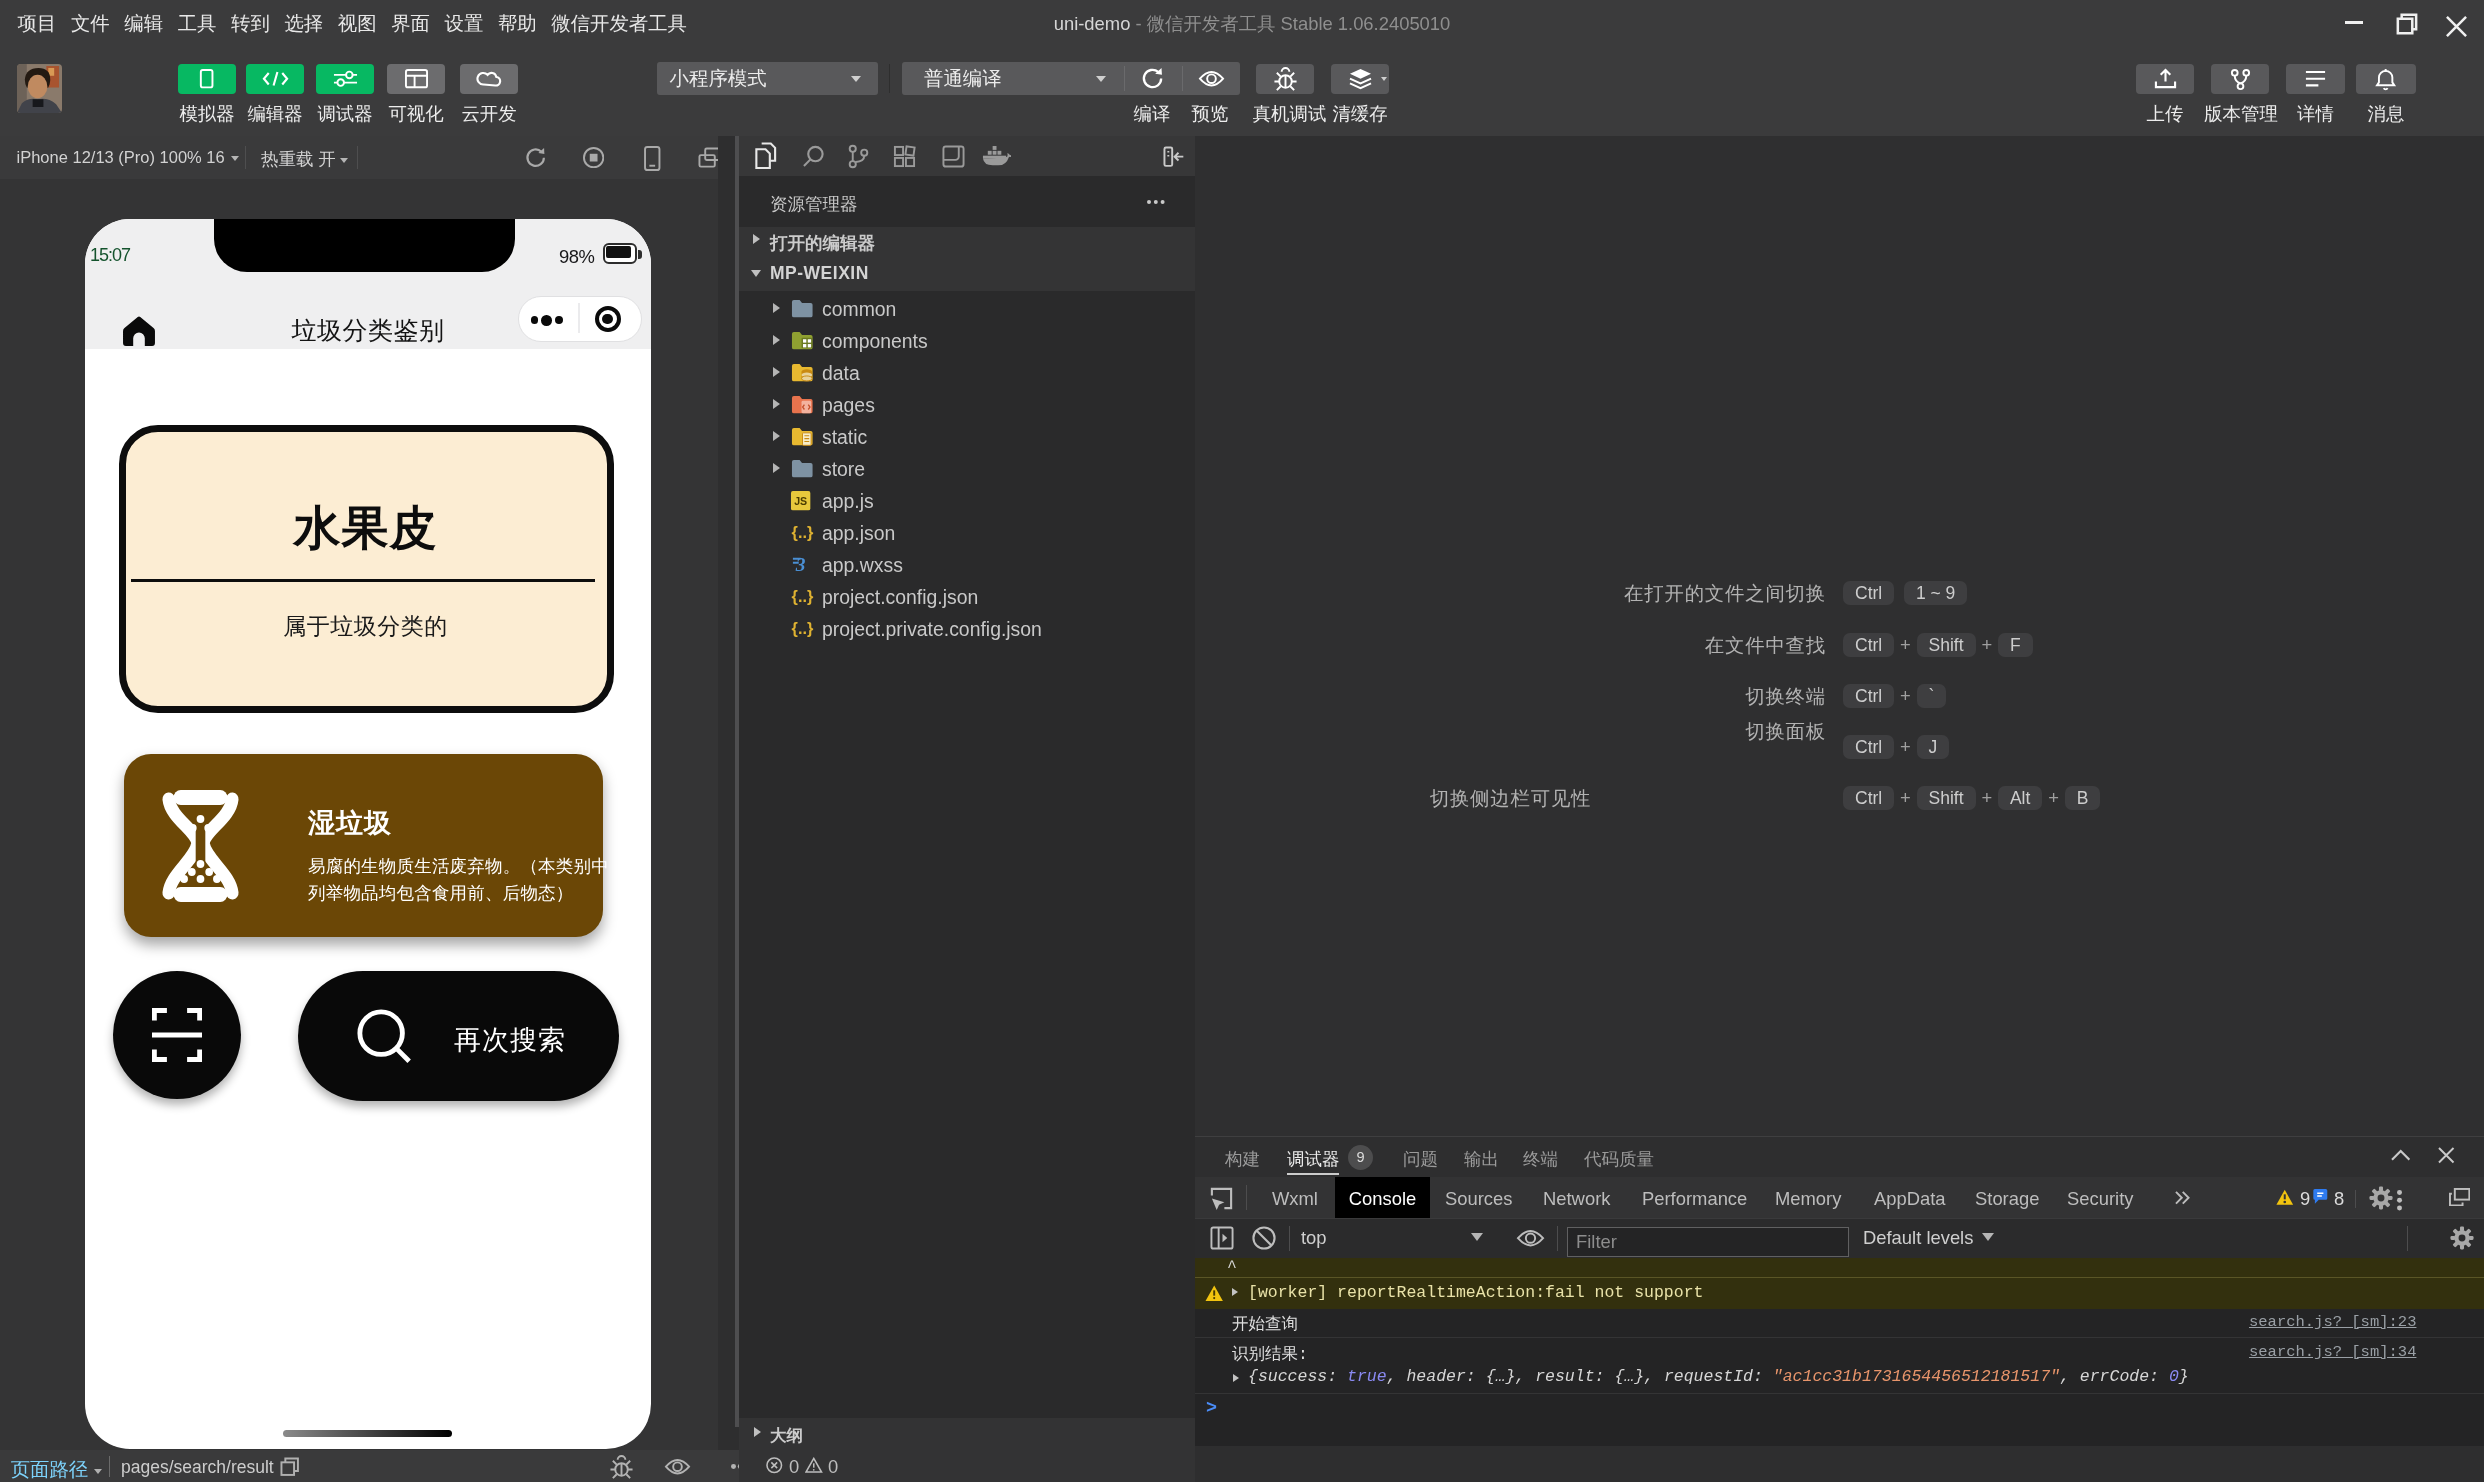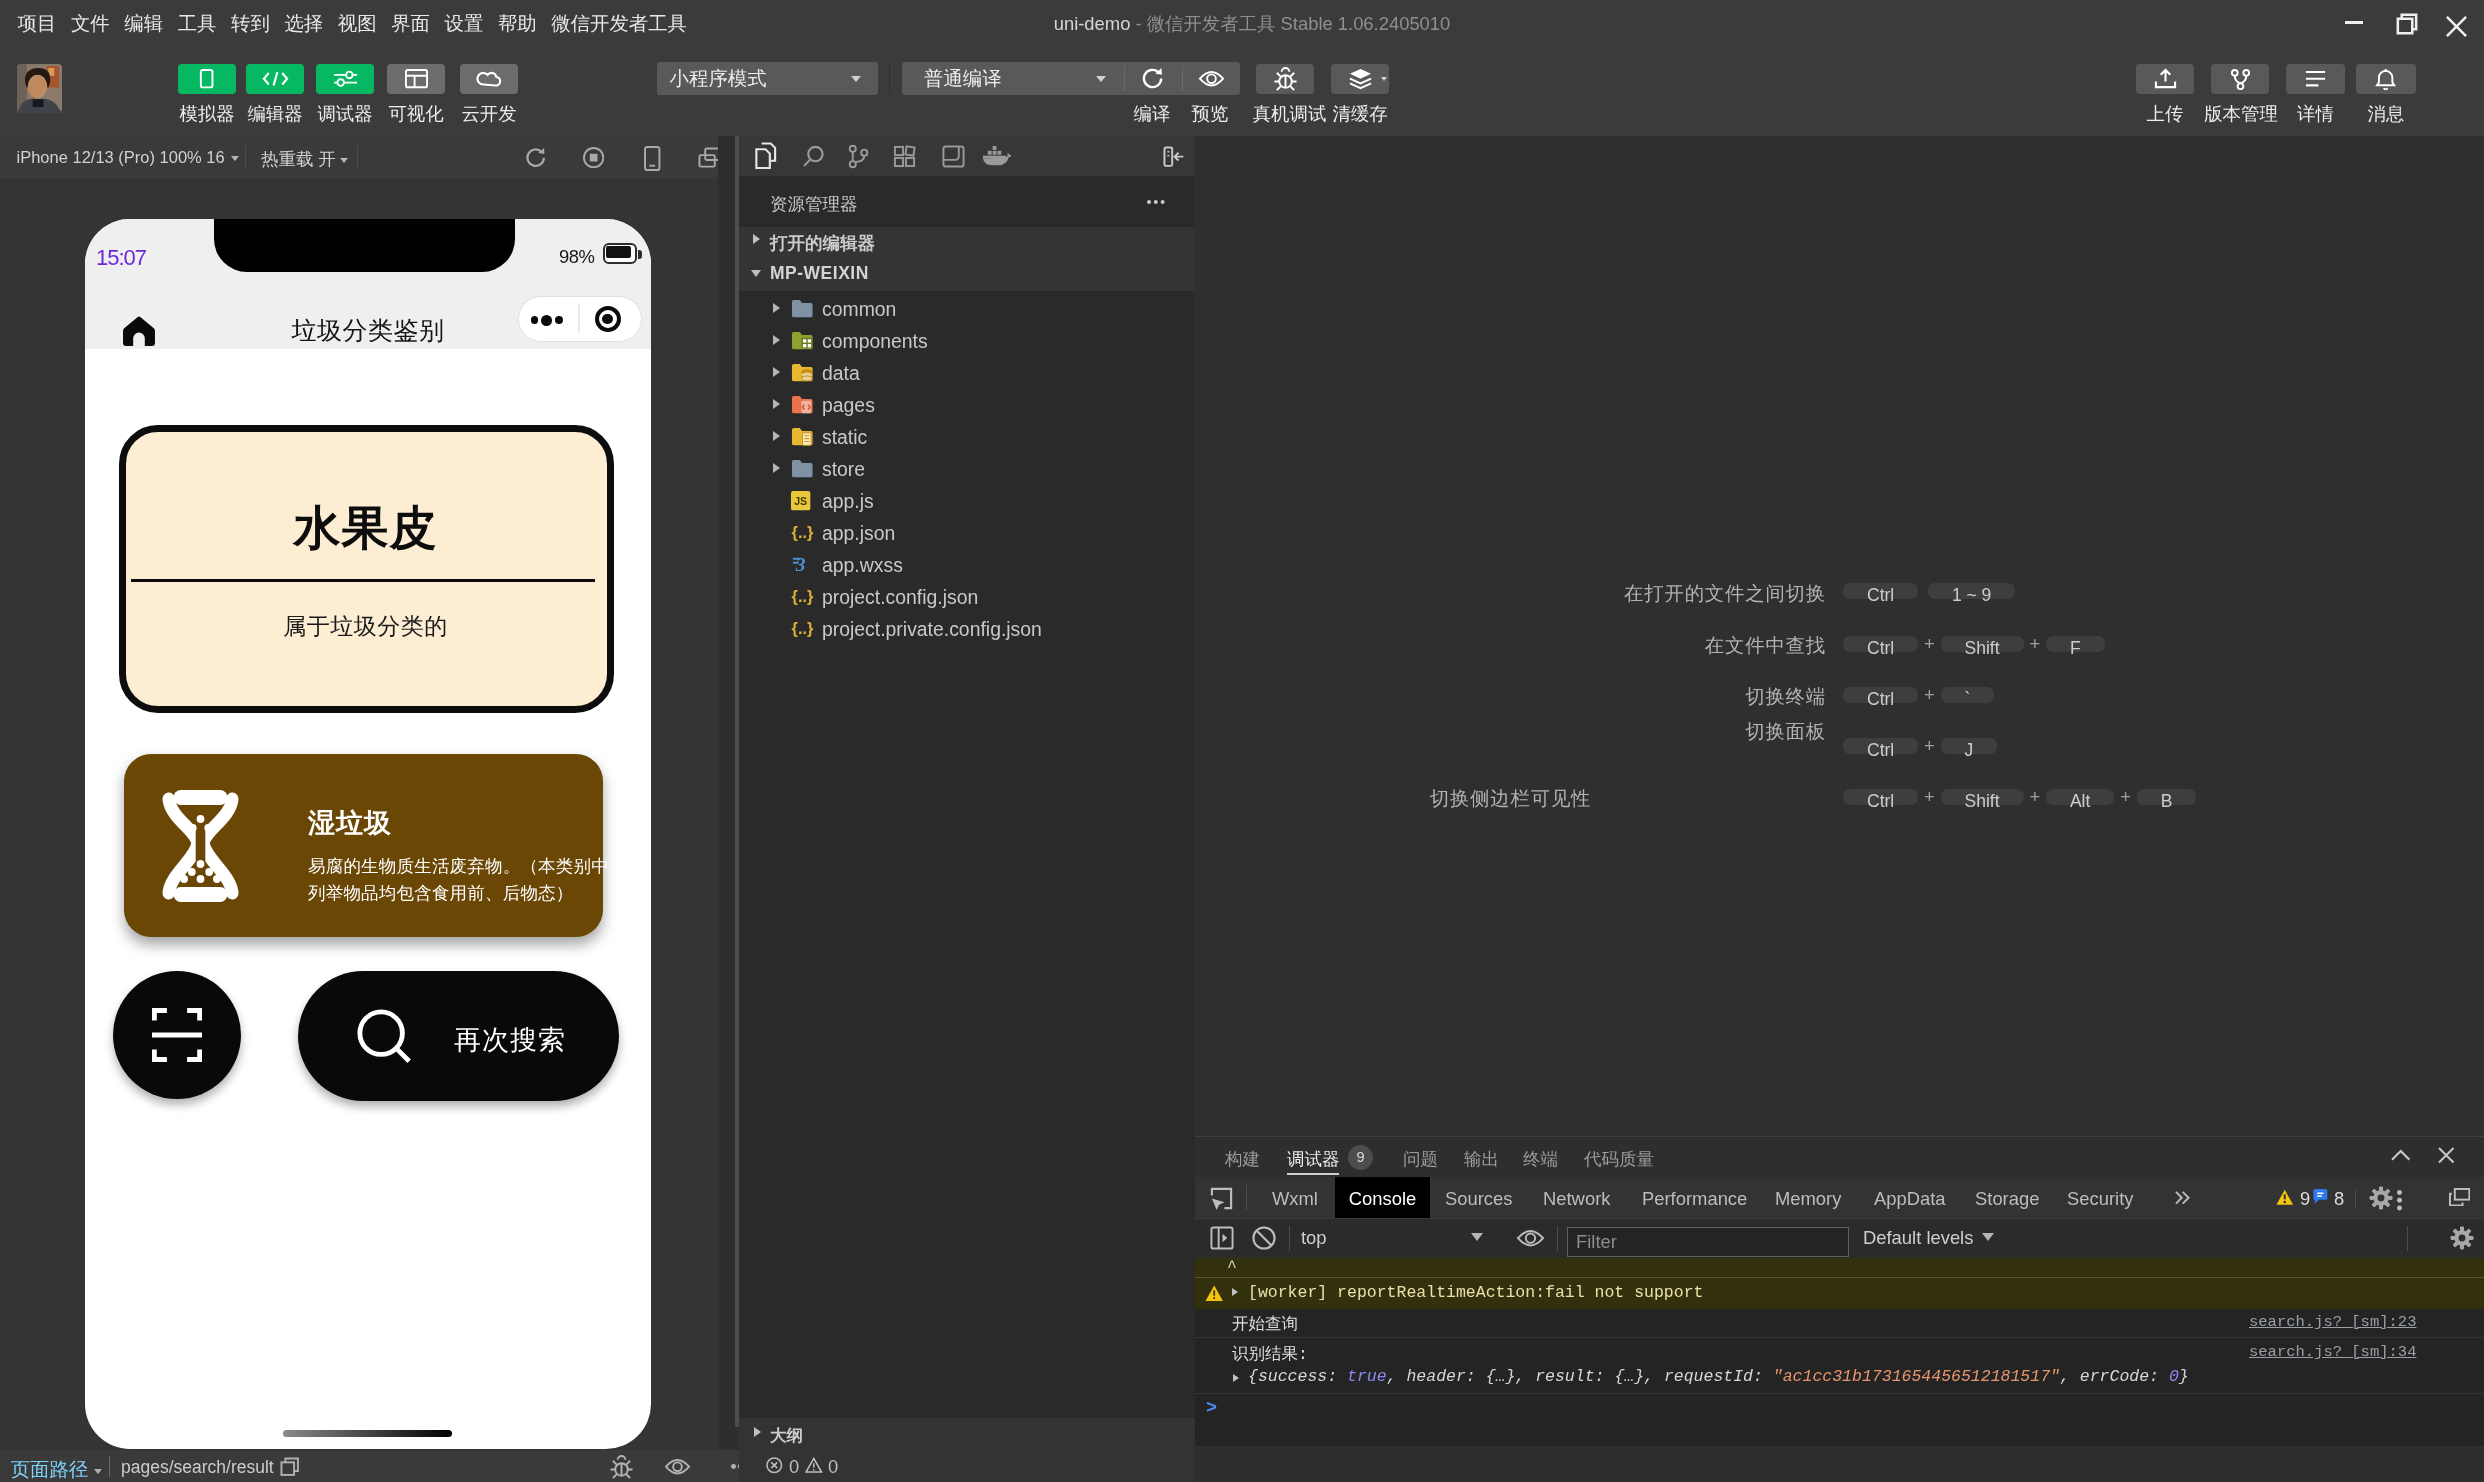--- a/index.html
+++ b/index.html
@@ -6,21 +6,21 @@
 html,body{width:2484px;height:1483px;overflow:hidden}
 body{position:relative;font-family:"Liberation Sans",sans-serif;background:#3b3b3c;color:#e6e6e6}
 .a{position:absolute}
 .mono{font-family:"Liberation Mono",monospace}
 svg{display:block}
 .lbl{font-size:18.4px;color:#ededed;text-align:center;position:absolute;white-space:nowrap}
 .gbtn{position:absolute;width:58px;height:30px;border-radius:3.9px;background:#07b862;display:flex;align-items:center;justify-content:center}
 .graybtn{position:absolute;width:58px;height:30px;border-radius:3.9px;background:#6c6c6e;display:flex;align-items:center;justify-content:center}
 .tbtn{position:absolute;width:58px;height:30px;border-radius:3.9px;background:#59595b;display:flex;align-items:center;justify-content:center}
 .caret{display:inline-block;width:0;height:0;border-left:5.8px solid transparent;border-right:5.8px solid transparent;border-top:6.8px solid #cfcfcf}
-.key{display:inline-block;background:#3e3e40;border-radius:7px;color:#cdcdcd;font-size:17.5px;line-height:24px;height:16px;padding:0 24px;vertical-align:middle}
+.key{display:inline-block;background:#3e3e40;border-radius:7px;color:#cdcdcd;font-size:17.5px;line-height:24px;height:24px;padding:0 12px;vertical-align:middle}
 .plus{display:inline-block;color:#9f9f9f;font-size:18.4px;vertical-align:middle;margin:0 5.8px}
 </style>
 </head>
 <body>
 
 <div class="a" id="titlebar" style="left:0;top:0;width:2484px;height:47px;background:#3b3b3c"></div>
 <div class="a" style="left:17.5px;top:9.7px;font-size:19.4px;color:#e8e8e8;letter-spacing:0">
 <span style="margin-right:14.6px">项目</span><span style="margin-right:14.6px">文件</span><span style="margin-right:14.6px">编辑</span><span style="margin-right:14.6px">工具</span><span style="margin-right:14.6px">转到</span><span style="margin-right:14.6px">选择</span><span style="margin-right:14.6px">视图</span><span style="margin-right:14.6px">界面</span><span style="margin-right:14.6px">设置</span><span style="margin-right:14.6px">帮助</span><span>微信开发者工具</span>
 </div>
 <div class="a" style="left:961px;top:10.7px;width:582px;text-align:center;font-size:18.4px;color:#8f8f8f"><span style="color:#d6d6d6">uni-demo</span> - 微信开发者工具 Stable 1.06.2405010</div>
@@ -168,21 +168,21 @@
   </svg>
 <svg class="a" style="left:698px;top:147px" width="24" height="23" viewBox="0 0 25 24">
     <rect x="7.5" y="1.5" width="16" height="12" rx="1.5" fill="none" stroke="#a9a9a9" stroke-width="2"></rect>
     <rect x="1.5" y="8.5" width="16" height="12" rx="1.5" fill="none" stroke="#a9a9a9" stroke-width="2"></rect>
   </svg>
 <div class="a" style="left:0;top:179px;width:718px;height:1271px;background:#343435"></div>
 
 <div class="a" style="left:85px;top:219px;width:566px;height:1230px;background:#ffffff;border-radius:45px;overflow:hidden">
   <div class="a" style="left:0;top:0;width:566px;height:130px;background:#efeff0"></div>
   <div class="a" style="left:129px;top:0;width:301px;height:53px;background:#000;border-radius:0 0 33px 33px"></div>
-  <div class="a" style="left:11px;top:246px;font-size:22px;color:#6d28d9;letter-spacing:-1px;top:26px">15:07</div>
+  <div class="a" style="left:5px;top:246px;font-size:18px;color:#14532d;letter-spacing:-1px;top:26px">15:07</div>
   <div class="a" style="left:474px;top:27px;font-size:18.4px;color:#18181a;letter-spacing:-0.5px">98%</div>
   <div class="a" style="left:518px;top:24px;width:34px;height:21.3px;border:2.4px solid #2d2d2d;border-radius:5.8px;background:#fff">
       <div style="position:absolute;left:1px;top:1px;width:25px;height:11.6px;background:#111;border-radius:1.9px"></div>
     </div>
   <div class="a" style="left:553px;top:31px;width:3.9px;height:8.7px;background:#2d2d2d;border-radius:0 2.9px 2.9px 0"></div>
   <svg class="a" style="left:38px;top:97px" width="32" height="30" viewBox="0 0 33 31">
       <path d="M15.2 1 Q16.5 0 17.8 1 L31.5 12.5 Q33 13.8 33 15.5 v12.5 a3 3 0 0 1 -3 3 h-7.5 v-8 a6 6 0 0 0 -12 0 v8 h-7.5 a3 3 0 0 1 -3 -3 v-12.5 Q0 13.8 1.5 12.5 Z" fill="#0a0a0a"></path>
     </svg>
   <div class="a" style="left:0;top:95px;width:566px;text-align:center;font-size:25px;color:#141414;letter-spacing:0.5px">垃圾分类鉴别</div>
   <div class="a" style="left:433px;top:77px;width:124px;height:46px;background:#fff;border:1.9px solid #e0e0e2;border-radius:23px">

